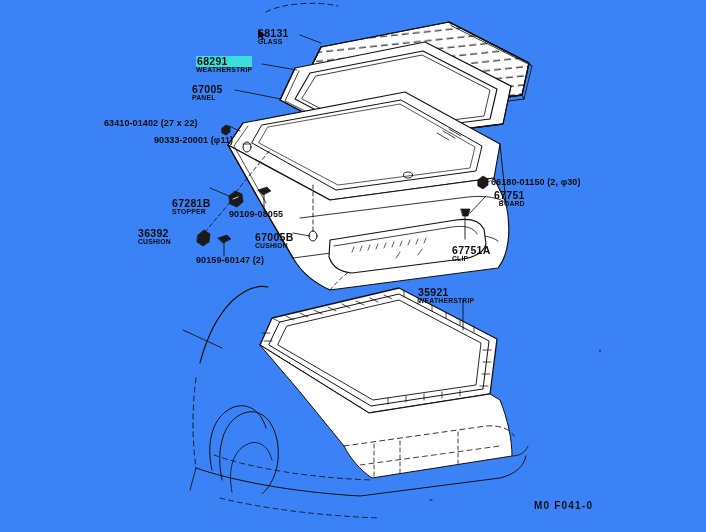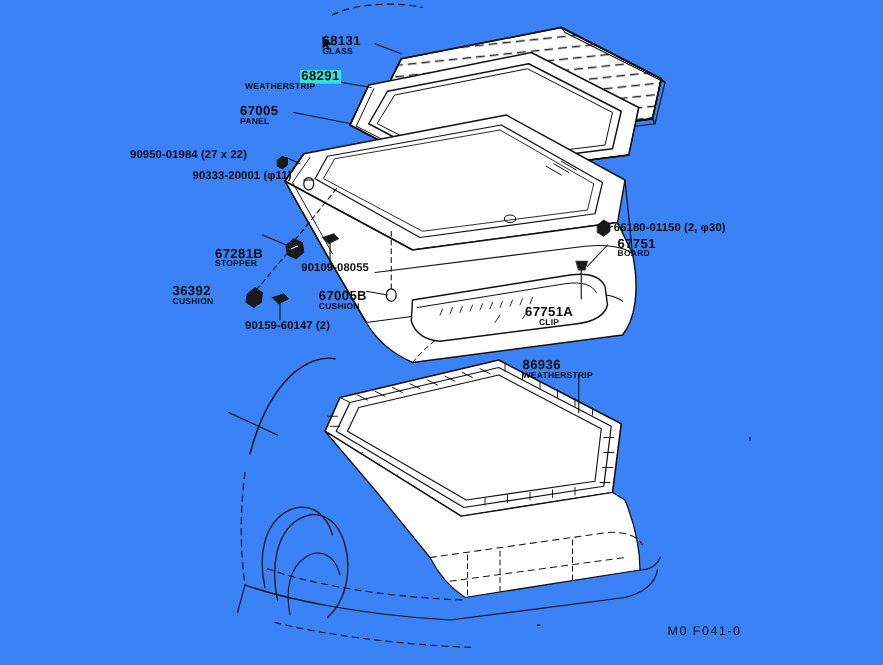--- a/index.html
+++ b/index.html
@@ -45,26 +45,25 @@
   .single {
     font-size: 9px;
     font-weight: bold;
     letter-spacing: 0.1px;
     display: block;
   }
   .hl .num {
     background: #37e0d8;
     color: #101010;
     padding: 0 1px;
-    margin-left: 44px;
   }
   .footer {
     position: absolute;
     font-size: 10px;
-    font-weight: normal;
+    font-weight: bold;
     letter-spacing: 1.2px;
     color: #111;
   }
   .cursor {
     position: absolute;
     width: 9px;
     height: 12px;
   }
 </style>
 </head>
@@ -290,50 +289,50 @@
   <div class="lbl" style="left:138px; top:228px;">
     <span class="num">36392</span>
     <span class="desc">CUSHION</span>
   </div>
 
   <div class="lbl" style="left:255px; top:232px;">
     <span class="num">67005B</span>
     <span class="desc">CUSHION</span>
   </div>
 
-  <div class="lbl" style="left:494px; top:190px;">
+  <div class="lbl" style="left:494px; top:190px;text-align:right;">
     <span class="num">67751</span>
     <span class="desc">BOARD</span>
   </div>
 
-  <div class="lbl" style="left:420px; top:245px;text-align:center;">
+  <div class="lbl" style="left:452px; top:245px;">
     <span class="num">67751A</span>
     <span class="desc">CLIP</span>
   </div>
 
   <div class="lbl" style="left:104px; top:119px;">
-    <span class="single">90950-01984 (27 x 22)</span>
+    <span class="single">63410-01402 (27 x 22)</span>
   </div>
 
   <div class="lbl" style="left:141px; top:136px;margin-left:13px;">
     <span class="single">90333-20001 (φ11)</span>
   </div>
 
-  <div class="lbl" style="left:241px; top:210px;">
+  <div class="lbl" style="left:229px; top:210px;">
     <span class="single">90109-08055</span>
   </div>
 
   <div class="lbl" style="left:196px; top:256px;">
     <span class="single">90159-60147 (2)</span>
   </div>
 
   <div class="lbl" style="left:491px; top:178px;">
     <span class="single">66180-01150 (2, φ30)</span>
   </div>
 
   <div class="lbl" style="left:418px; top:287px;">
-    <span class="num">86936</span>
+    <span class="num">35921</span>
     <span class="desc">WEATHERSTRIP</span>
   </div>
 
   <div class="footer" style="left:534px; top:500px;">M0 F041-0</div>
 
 </div>
 
 </body></html>

